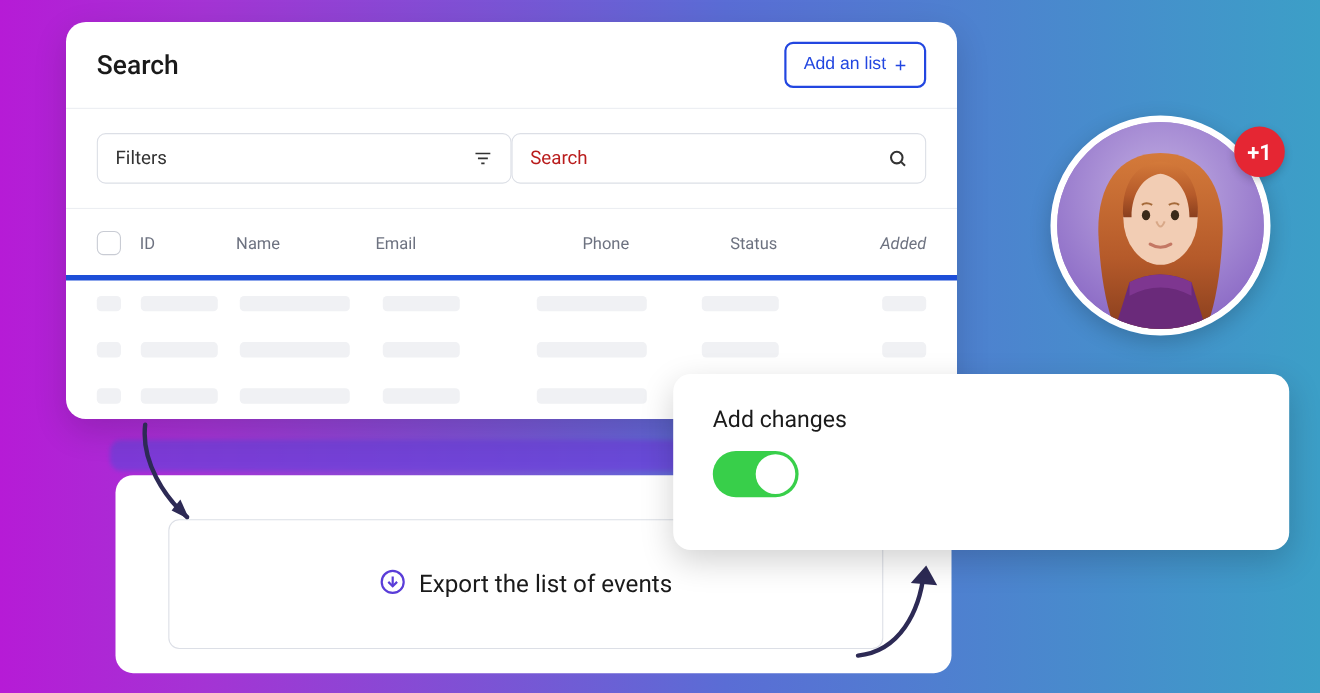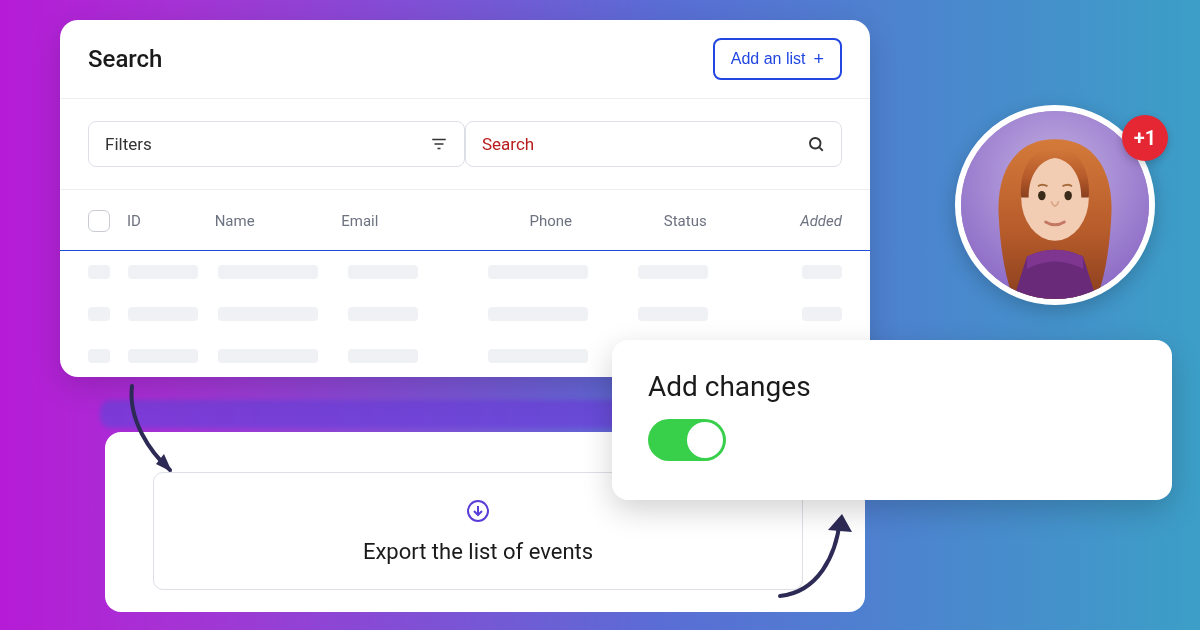--- a/index.html
+++ b/index.html
@@ -67,21 +67,21 @@
   font-size: 17px;
   background: #fff;
   cursor: pointer;
 }
 .filter-box .icon { color: #333; display: flex; }
 
 .table-head {
   display: flex;
   align-items: center;
   padding: 20px 28px 18px;
-  border-bottom: 1px solid #1d4ed8;
+  border-bottom: 5px solid #1d4ed8;
   color: #6d7280;
   font-size: 15px;
 }
 .chk-wrap { width: 40px; display: flex; }
 .chk {
   width: 22px; height: 22px;
   border: 1.5px solid #c9ccd4;
   border-radius: 6px;
   background: #fff;
 }
@@ -141,41 +141,41 @@
 .export-box {
   position: absolute;
   left: 48px;
   top: 40px;
   width: 650px;
   height: 118px;
   border: 1px solid #dcdfe6;
   border-radius: 10px;
   background: #fff;
   display: flex;
-  flex-direction: column;
+  flex-direction: row;
   align-items: center;
   justify-content: center;
   gap: 12px;
 }
 .export-box .download-icon { color: #5a3dd8; }
 .export-text { font-size: 22px; color: #1a1a1a; }
 
 
 .changes-card {
   position: absolute;
   left: 612px;
   top: 340px;
   width: 560px;
   height: 160px;
   background: #fff;
   border-radius: 16px;
   box-shadow: 0 10px 30px rgba(0,0,0,0.18);
   padding: 30px 36px;
 }
-.changes-title { font-size: 28px; font-weight: 400; color: #1a1a1a; margin-bottom: 16px; }
+.changes-title { font-size: 21px; font-weight: 400; color: #1a1a1a; margin-bottom: 16px; }
 .toggle {
   width: 78px; height: 42px;
   background: #38cf4a;
   border-radius: 40px;
   position: relative;
   cursor: pointer;
 }
 .toggle .knob {
   position: absolute;
   right: 3px; top: 3px;

